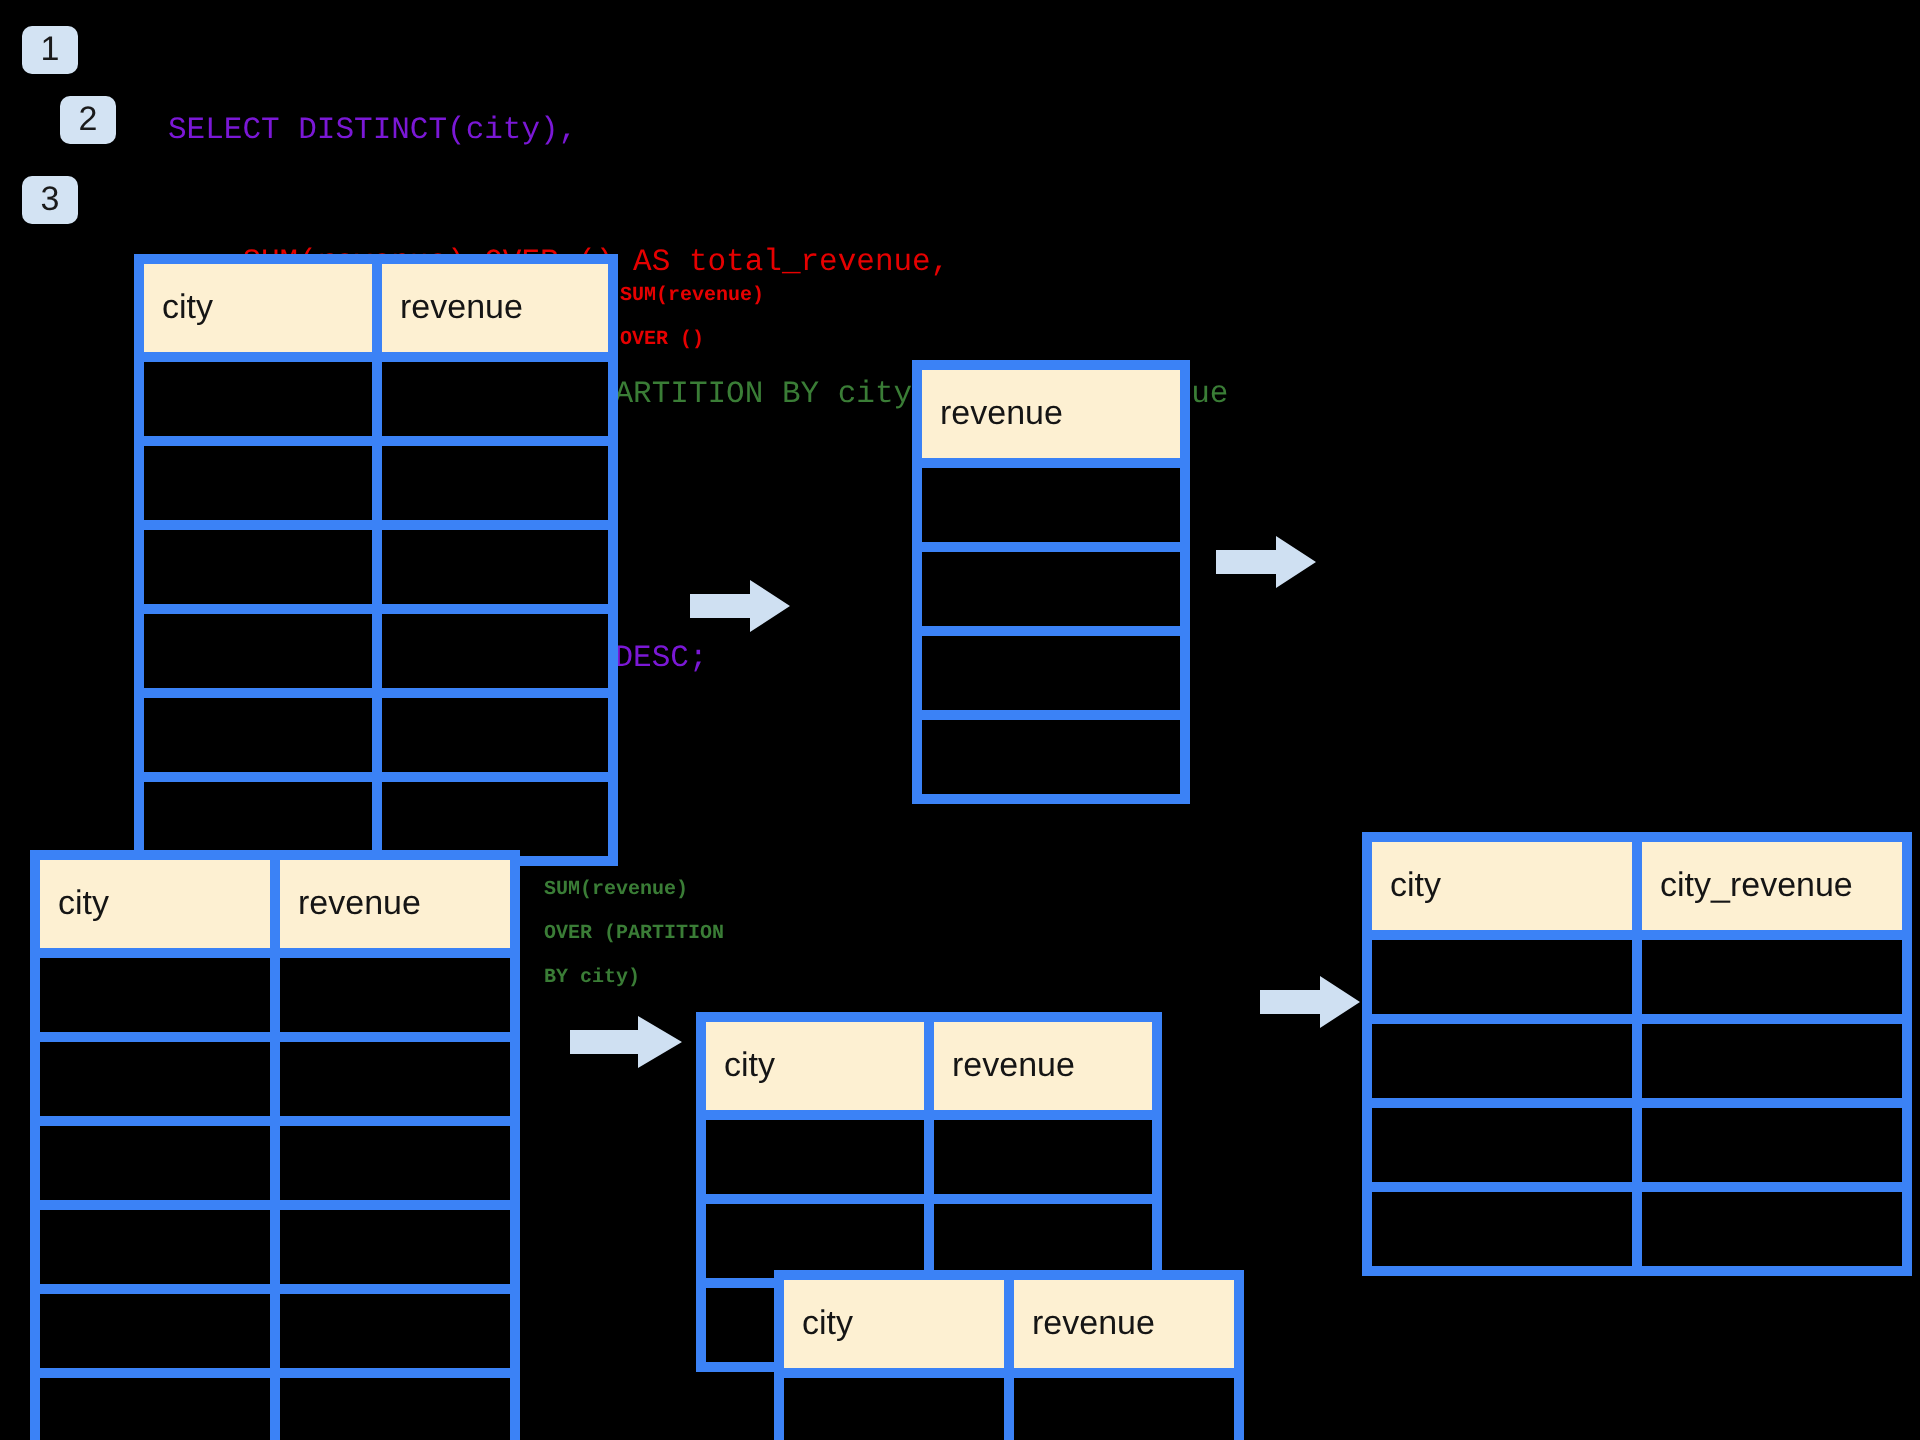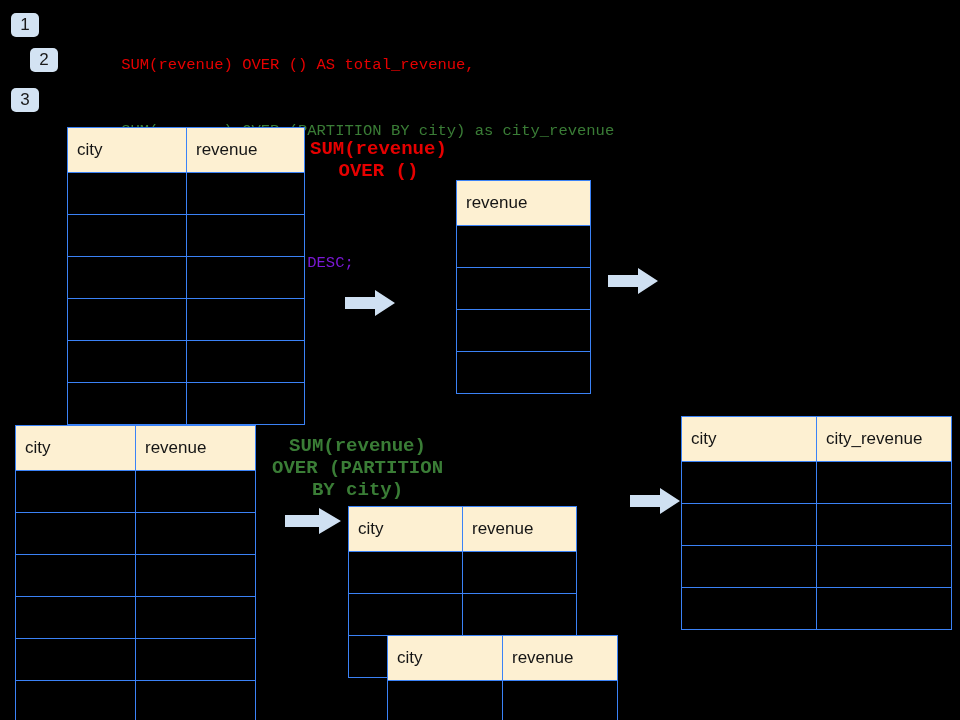--- a/index.html
+++ b/index.html
@@ -42,25 +42,24 @@
   }
   .code-line { white-space: pre; }
   .c-violet { color: #7b18d6; }
   .c-red    { color: #e60000; }
   .c-green  { color: #3a7d36; }
 
   
   .anno {
     position: absolute;
     font-family: "Liberation Mono", monospace;
-    font-size: 19px;
+    font-size: 10px;
     line-height: 22px;
     white-space: pre;
     font-weight: bold;
-    text-align: center;
   }
   .anno-small {
     position: absolute;
     font-family: "Liberation Mono", monospace;
     font-size: 12.5px;
     line-height: 19px;
     white-space: pre;
     font-weight: bold;
     color: #7b18d6;
   }
@@ -69,21 +68,21 @@
 
   
   .tbl {
     position: absolute;
     border-collapse: collapse;
     table-layout: fixed;
     background: #000000;
     font-family: "Liberation Sans", sans-serif;
   }
   .tbl th, .tbl td {
-    border: 1px solid #3b82f6;
+    border: 5px solid #3b82f6;
     padding: 12px;
     margin: 0;
   }
   .tbl th {
     background: #fdf0d2;
     color: #151515;
     font-weight: normal;
     font-size: 17px;
     text-align: left;
     padding-left: 9px;
@@ -104,20 +103,21 @@
 </head>
 <body>
 
 <div id="canvas">
 
   <div class="badge" style="left:11px; top:13px;">1</div>
   <div class="badge" style="left:30px; top:48px;">2</div>
   <div class="badge" style="left:11px; top:88px;">3</div>
 
   <div class="code" style="left:84px; top:10px;">
+    <div class="code-line c-violet">SELECT DISTINCT(city),</div>
     <div class="code-line c-red">    SUM(revenue) OVER () AS total_revenue,</div>
     <div class="code-line c-green">    SUM(revenue) OVER (PARTITION BY city) as city_revenue</div>
     <div class="code-line c-violet">  FROM rides</div>
     <div class="code-line c-violet">  ORDER by city_revenue DESC;</div>
   </div>
 
 
   <div class="anno anno-red" style="left:310px; top:138px;">SUM(revenue)
 OVER ()</div>
 

